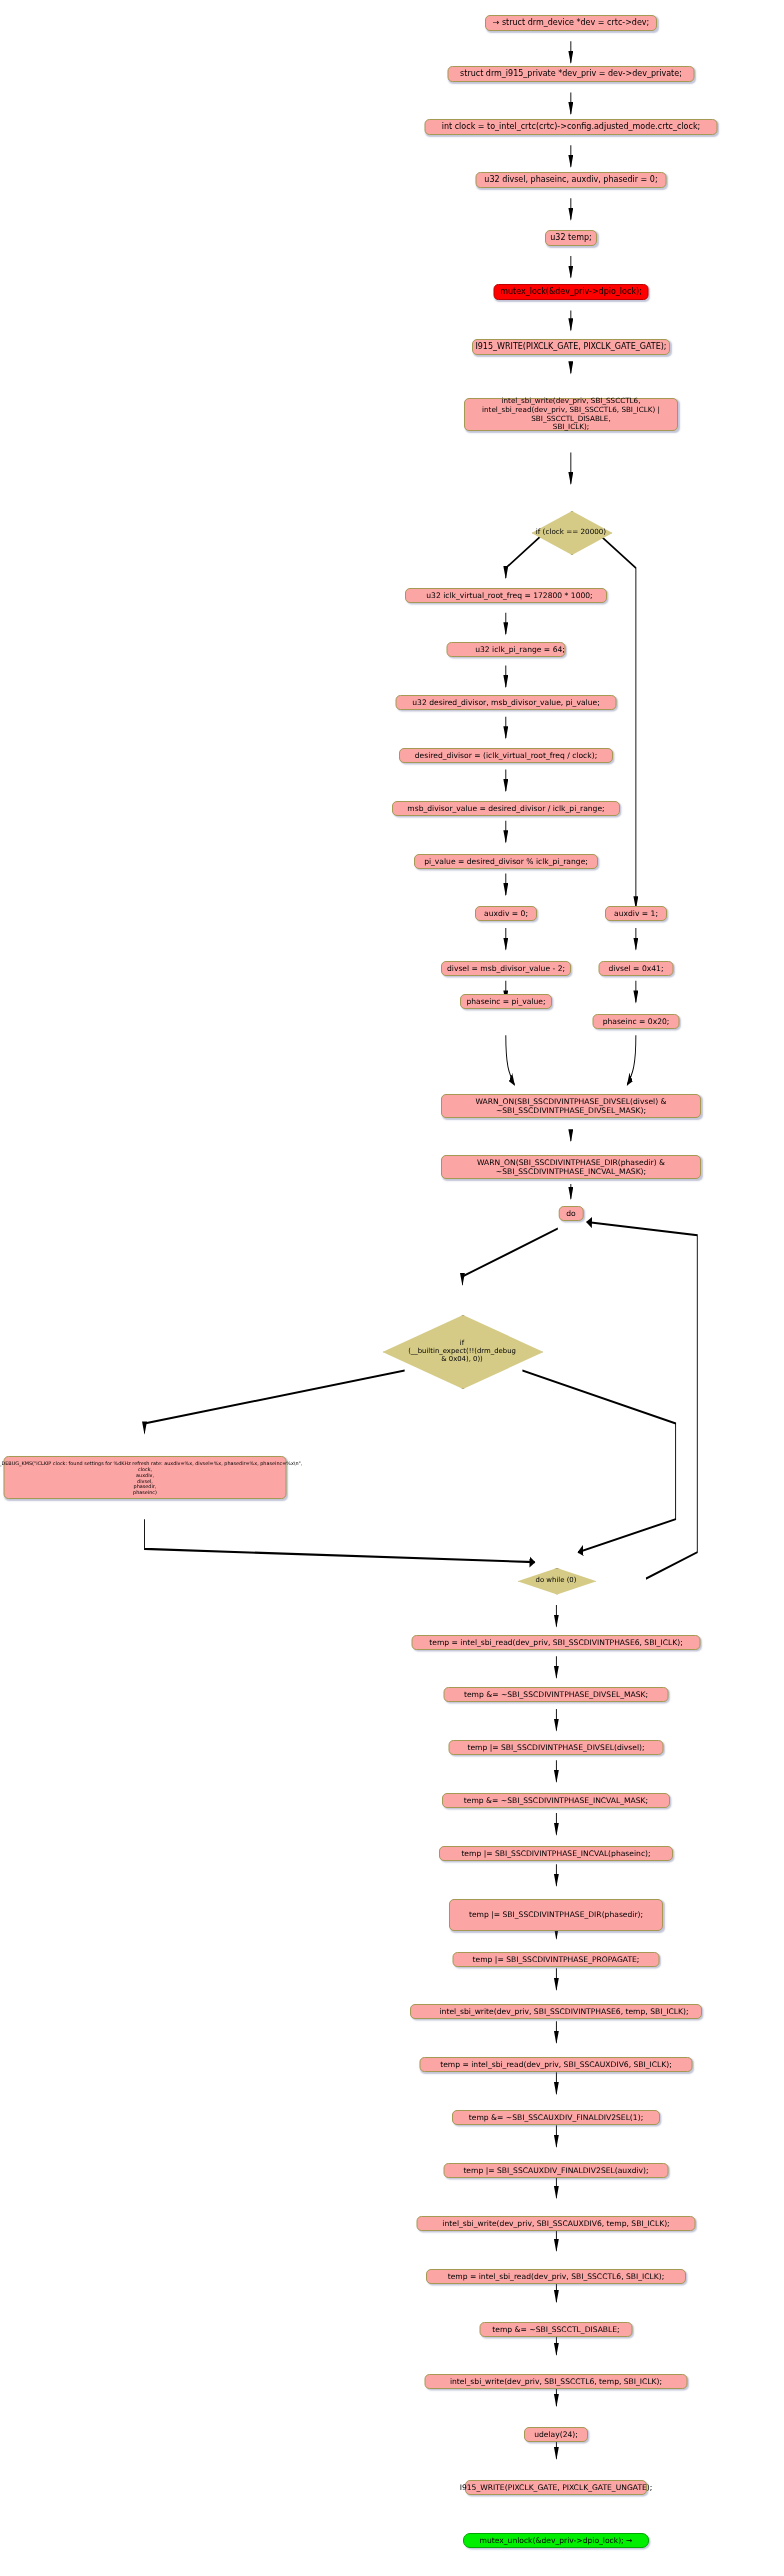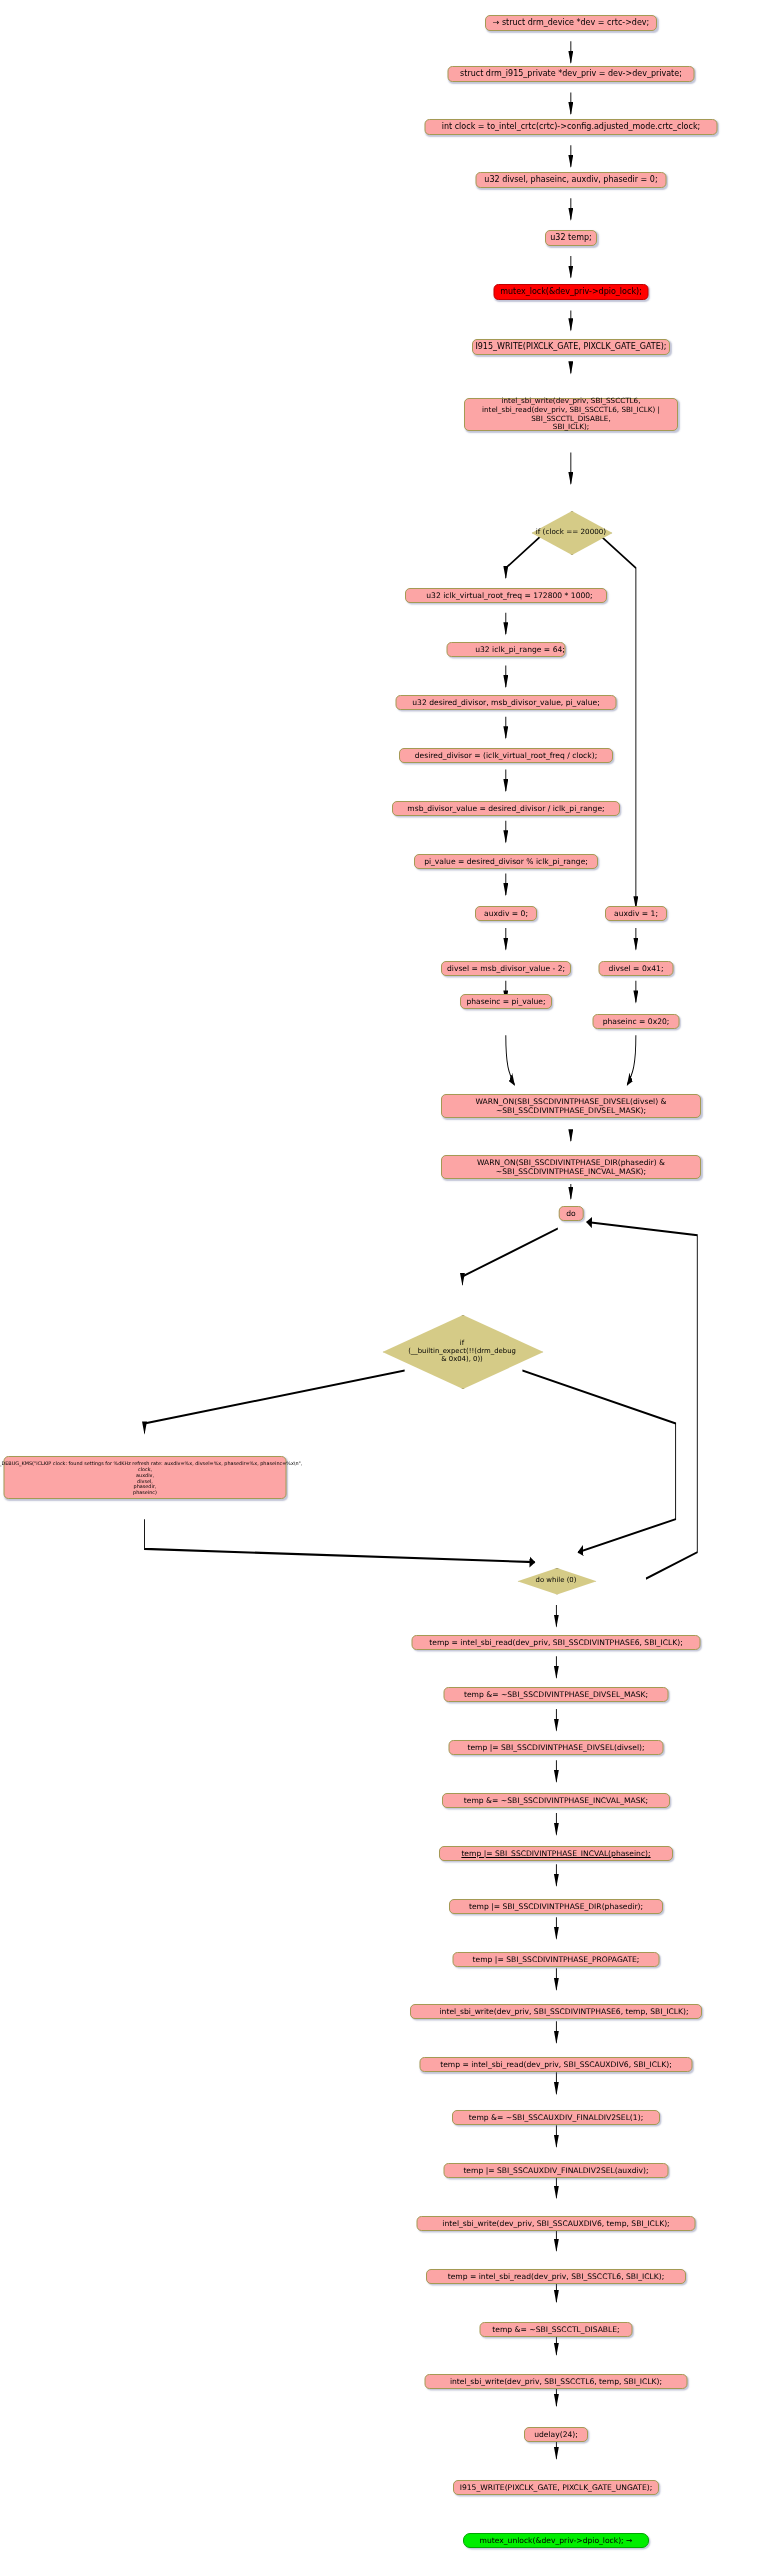--- a/index.html
+++ b/index.html
@@ -165,29 +165,29 @@
 
   <div class="diamond" style="left: 556px; top: 1568px; width: 77px; height: 24.6px;">
     <div class="dshape"></div>
     <div class="dtext" style="font-size:6.9px;">do while (0)</div>
   </div>
 
   <div class="node" style="left: 556px; top: 1635px; width: 289px; height: 15px; font-size: 7.6px;">temp = intel_sbi_read(dev_priv, SBI_SSCDIVINTPHASE6, SBI_ICLK);</div>
   <div class="node" style="left: 556px; top: 1687px; width: 225px; height: 15px; font-size: 7.6px;">temp &amp;= ~SBI_SSCDIVINTPHASE_DIVSEL_MASK;</div>
   <div class="node" style="left: 556px; top: 1740px; width: 215px; height: 15px; font-size: 7.6px;">temp |= SBI_SSCDIVINTPHASE_DIVSEL(divsel);</div>
   <div class="node" style="left: 556px; top: 1793px; width: 228px; height: 15px; font-size: 7.6px;">temp &amp;= ~SBI_SSCDIVINTPHASE_INCVAL_MASK;</div>
-  <div class="node" style="left: 556px; top: 1846px; width: 234px; height: 15px; font-size: 7.6px; text-decoration: underline;">temp |= SBI_SSCDIVINTPHASE_INCVAL(phaseinc);</div>
-  <div class="node" style="left: 556px; top: 1899px; width: 214px; height: 15px; font-size: 7.6px;">temp |= SBI_SSCDIVINTPHASE_DIR(phasedir);</div>
+  <div class="node" style="left: 556px; top: 1846px; width: 234px; height: 15px; font-size: 7.6px;">temp |= SBI_SSCDIVINTPHASE_INCVAL(phaseinc);</div>
+  <div class="node" style="left: 556px; top: 1899px; width: 214px; height: 32px; font-size: 7.6px;">temp |= SBI_SSCDIVINTPHASE_DIR(phasedir);</div>
   <div class="node" style="left: 556px; top: 1952px; width: 207px; height: 15px; font-size: 7.6px;">temp |= SBI_SSCDIVINTPHASE_PROPAGATE;</div>
   <div class="node" style="left: 556px; top: 2004px; width: 292px; height: 15px; font-size: 7.6px; padding-left: 16px;">intel_sbi_write(dev_priv, SBI_SSCDIVINTPHASE6, temp, SBI_ICLK);</div>
   <div class="node" style="left: 556px; top: 2057px; width: 273px; height: 15px; font-size: 7.6px;">temp = intel_sbi_read(dev_priv, SBI_SSCAUXDIV6, SBI_ICLK);</div>
   <div class="node" style="left: 556px; top: 2110px; width: 208px; height: 15px; font-size: 7.6px;">temp &amp;= ~SBI_SSCAUXDIV_FINALDIV2SEL(1);</div>
   <div class="node" style="left: 556px; top: 2163px; width: 225px; height: 15px; font-size: 7.6px;">temp |= SBI_SSCAUXDIV_FINALDIV2SEL(auxdiv);</div>
   <div class="node" style="left: 556px; top: 2216px; width: 279px; height: 15px; font-size: 7.6px;">intel_sbi_write(dev_priv, SBI_SSCAUXDIV6, temp, SBI_ICLK);</div>
   <div class="node" style="left: 556px; top: 2269px; width: 260px; height: 15px; font-size: 7.6px;">temp = intel_sbi_read(dev_priv, SBI_SSCCTL6, SBI_ICLK);</div>
   <div class="node" style="left: 556px; top: 2322px; width: 153px; height: 15px; font-size: 7.6px;">temp &amp;= ~SBI_SSCCTL_DISABLE;</div>
   <div class="node" style="left: 556px; top: 2374px; width: 263px; height: 15px; font-size: 7.6px;">intel_sbi_write(dev_priv, SBI_SSCCTL6, temp, SBI_ICLK);</div>
   <div class="node" style="left: 556px; top: 2427px; width: 64px; height: 15px; font-size: 7.6px;">udelay(24);</div>
-  <div class="node" style="left: 556px; top: 2480px; width: 206px; height: 15px; font-size: 7.6px;">I915_WRITE(PIXCLK_GATE, PIXCLK_GATE_UNGATE);</div>
+  <div class="node" style="left: 556px; top: 2480px; width: 182px; height: 15px; font-size: 7.6px;">I915_WRITE(PIXCLK_GATE, PIXCLK_GATE_UNGATE);</div>
   <div class="node green" style="left: 556px; top: 2533px; width: 186px; height: 15px; font-size: 7.6px; border-radius: 7px;">mutex_unlock(&amp;dev_priv-&gt;dpio_lock); →</div>
 
 </div>
 
 
 </body></html>

